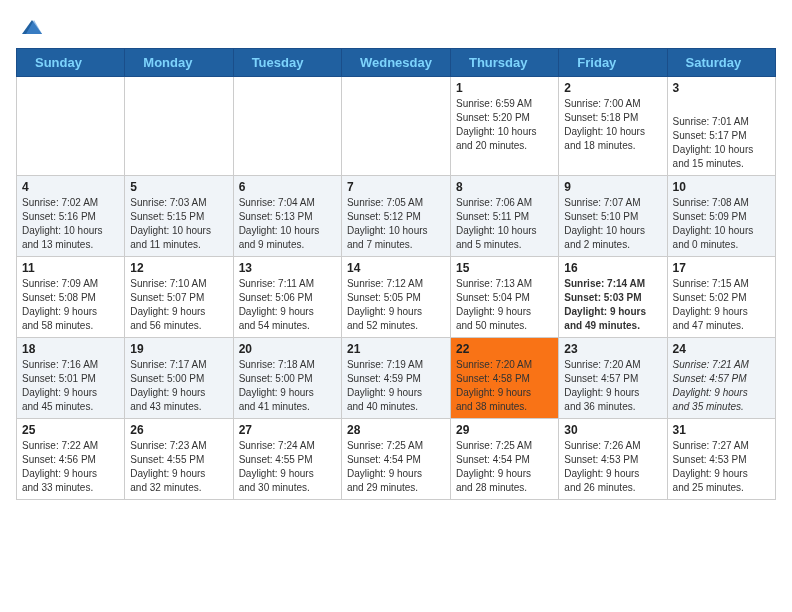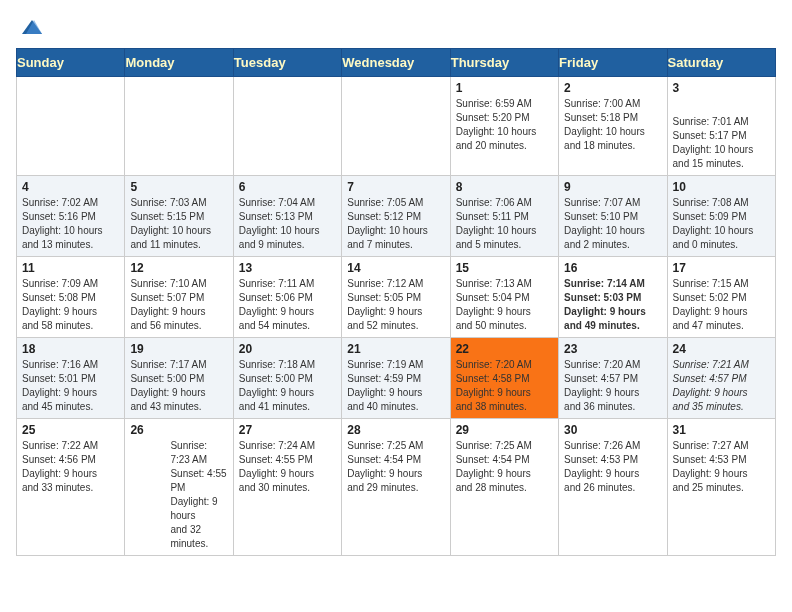--- a/index.html
+++ b/index.html
@@ -54,24 +54,24 @@
       font-size: 15px;
       color: #444;
     }
     .calendar {
       width: 100%;
       border-collapse: collapse;
       border: 1px solid #ccc;
     }
     .calendar th {
       background-color: #2060a0;
-      color: #fef9c3;
+      color: #7dd3fc;
       font-size: 13px;
       font-weight: bold;
-      padding: 6px 0;
+      padding: 6px 18px;
       text-align: left;
       border: 1px solid #1a4e8a;
     }
     .calendar td {
       vertical-align: top;
       border: 1px solid #ccc;
       padding: 4px 5px;
       font-size: 10.5px;
       color: #333;
       background: #fff;
@@ -318,21 +318,21 @@
       <tr>
         <td>
           <div class="day-number">25</div>
           <div class="day-info" style="white-space: pre-line;">Sunrise: 7:22 AM
 Sunset: 4:56 PM
 Daylight: 9 hours
 and 33 minutes.</div>
         </td>
         <td>
           <div class="day-number">26</div>
-          <div class="day-info" style="white-space: pre-line; margin-left: 40px;">Sunrise: 7:23 AM
+          <div class="day-info" style="white-space: pre-line;">Sunrise: 7:23 AM
 Sunset: 4:55 PM
 Daylight: 9 hours
 and 32 minutes.</div>
         </td>
         <td>
           <div class="day-number">27</div>
           <div class="day-info" style="white-space: pre-line;">Sunrise: 7:24 AM
 Sunset: 4:55 PM
 Daylight: 9 hours
 and 30 minutes.</div>

